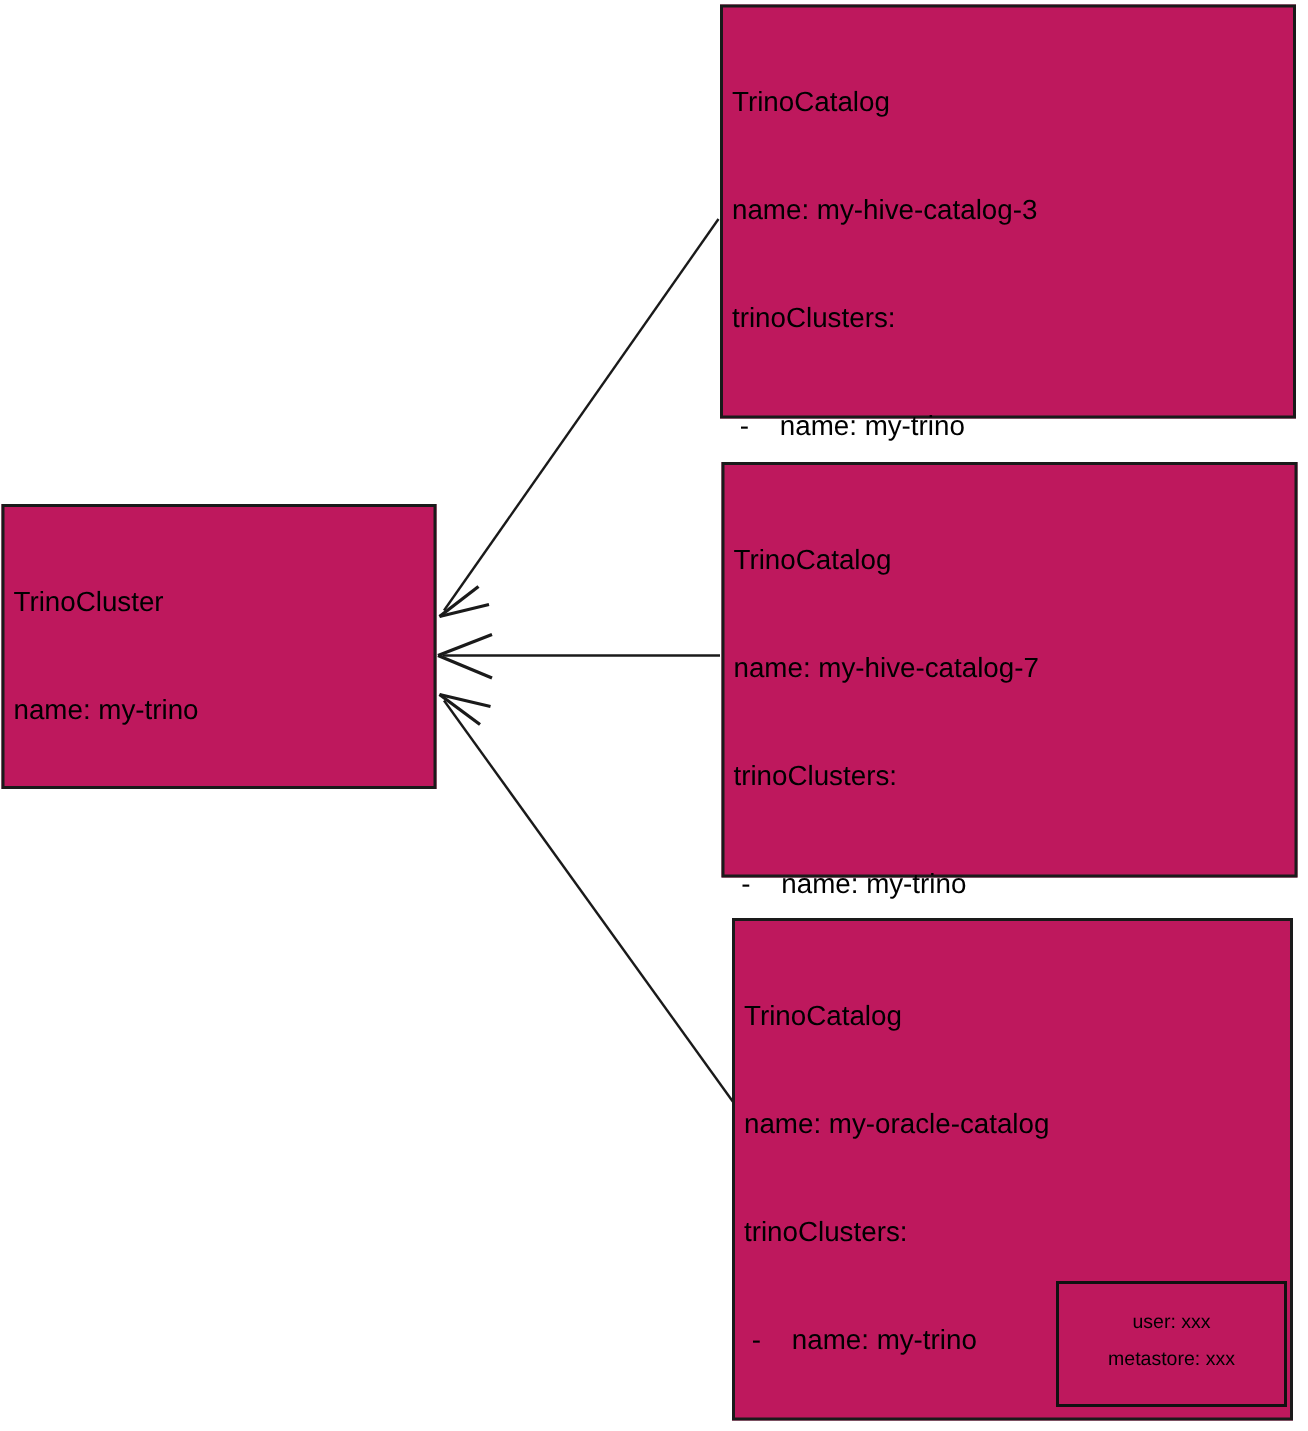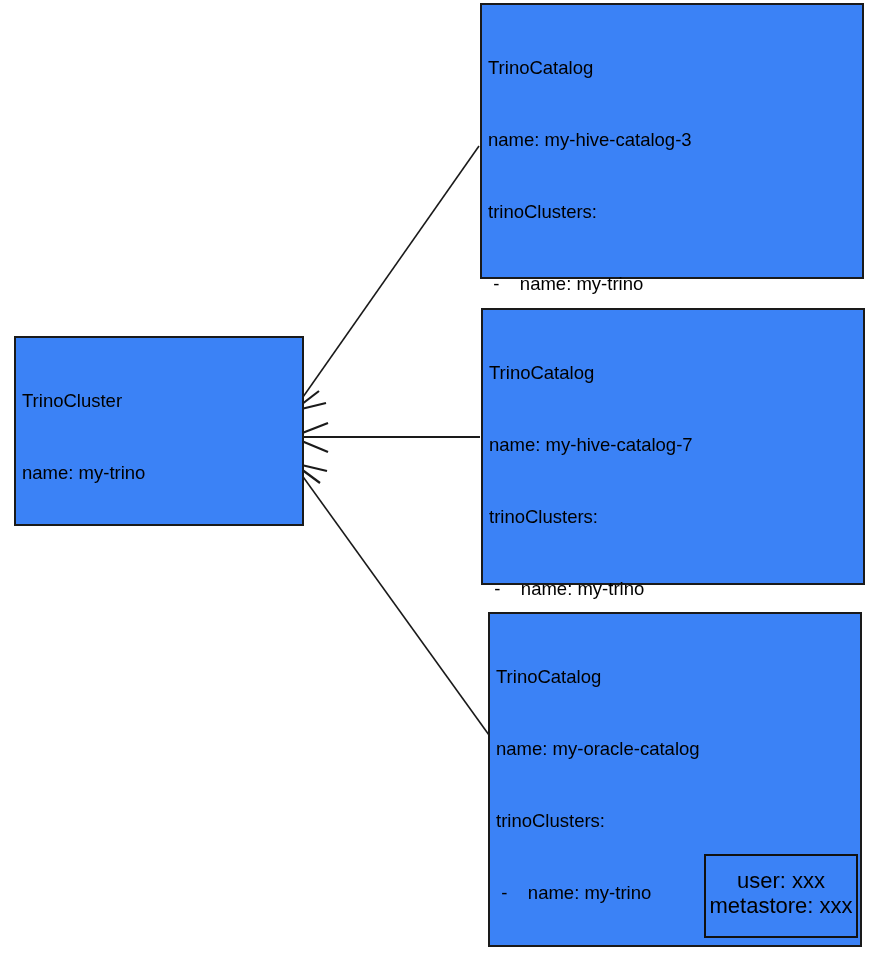--- a/index.html
+++ b/index.html
@@ -24,39 +24,39 @@
     left: 0;
     top: 0;
     width: 872px;
     height: 954px;
     pointer-events: none;
   }
   .node {
     position: absolute;
     box-sizing: border-box;
     border: 2px solid #1a1a1a;
-    background: #3b82f6;
+    background: #be185d;
   }
   .node-text {
     position: absolute;
     left: 6px;
     top: 3px;
     right: 4px;
     font-size: 18.5px;
     line-height: 24px;
     white-space: pre;
     color: #000000;
   }
   .node-text .line {
     display: block;
     white-space: pre;
   }
   
   #cluster-node {
-    left: 14px;
+    left: 1px;
     top: 336px;
     width: 290px;
     height: 190px;
   }
   
   #catalog-node-0 {
     left: 480px;
     top: 3px;
     width: 384px;
     height: 276px;
@@ -80,21 +80,21 @@
     width: 154px;
     height: 84px;
     border: 2px solid #111111;
   }
   .secret-text {
     position: absolute;
     left: 0;
     right: 0;
     top: 12px;
     text-align: center;
-    font-size: 22px;
+    font-size: 13px;
     line-height: 25px;
     color: #000000;
   }
   .secret-text .line {
     display: block;
   }
 </style>
 </head>
 <body>
 

